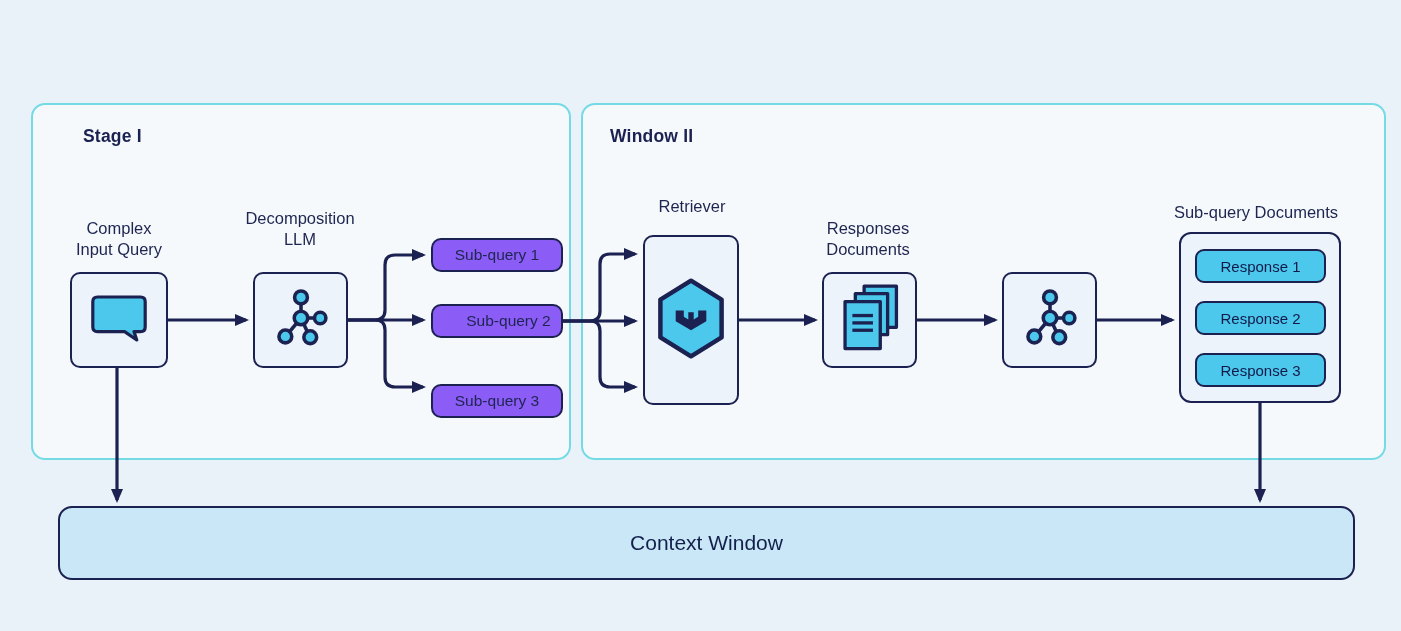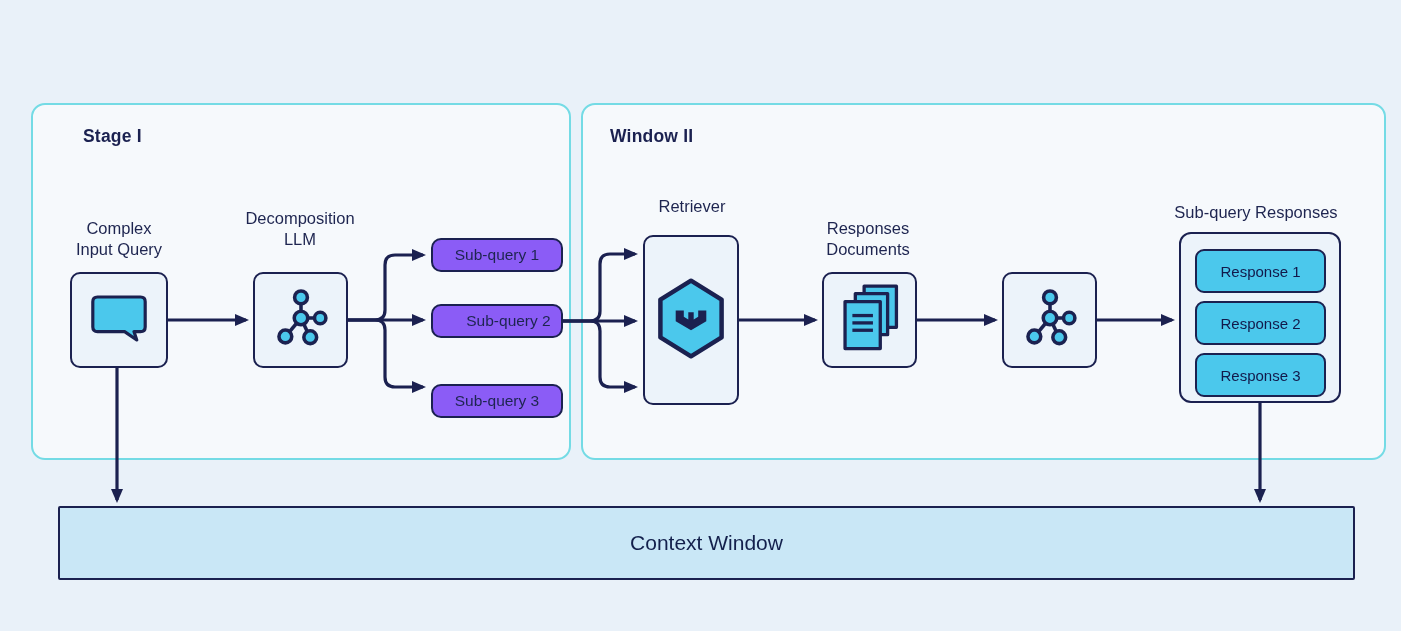--- a/index.html
+++ b/index.html
@@ -78,38 +78,38 @@
     width: 162px; height: 171px;
     background: #ecf3fa;
     border: 2.5px solid #1b2150;
     border-radius: 12px;
     z-index: 3;
   }
   .response-pill {
     position: absolute;
     left: 14px;
     width: 131px;
-    height: 44px;
+    height: 34px;
     background: #4bc8ec;
     border: 2.5px solid #1b2150;
     border-radius: 9px;
     display: flex;
     align-items: center;
     justify-content: center;
     font-size: 15px;
     font-weight: 500;
     color: #12194a;
   }
   .context-window {
     position: absolute;
     left: 58px; top: 489px;
     width: 1297px; height: 74px;
     background: #c9e7f6;
     border: 2.5px solid #1b2150;
-    border-radius: 2px;
+    border-radius: 14px;
     display: flex;
     align-items: center;
     justify-content: center;
     font-size: 21px;
     font-weight: 500;
     z-index: 3;
     color: #13204c;
   }
 </style>
 </head>
@@ -237,21 +237,21 @@
           <circle cx="45" cy="16" r="9"></circle>
           <circle cx="45" cy="45" r="9.5"></circle>
           <circle cx="72" cy="45" r="8"></circle>
           <circle cx="23" cy="71" r="9"></circle>
           <circle cx="58" cy="72" r="9"></circle>
         </g>
       </svg>
     </span>
   </div>
 
-  <div class="node-label" style="left:1136px; top:185px; width:240px;">Sub-query Responses</div>
+  <div class="node-label" style="left:1136px; top:185px; width:240px;">Sub-query Documents</div>
   <div class="responses-box">
     <div class="response-pill" style="top:15px;">Response 1</div>
     <div class="response-pill" style="top:67px;">Response 2</div>
     <div class="response-pill" style="top:119px;">Response 3</div>
   </div>
 
   <div class="context-window">Context Window</div>
 
 </div>
 

